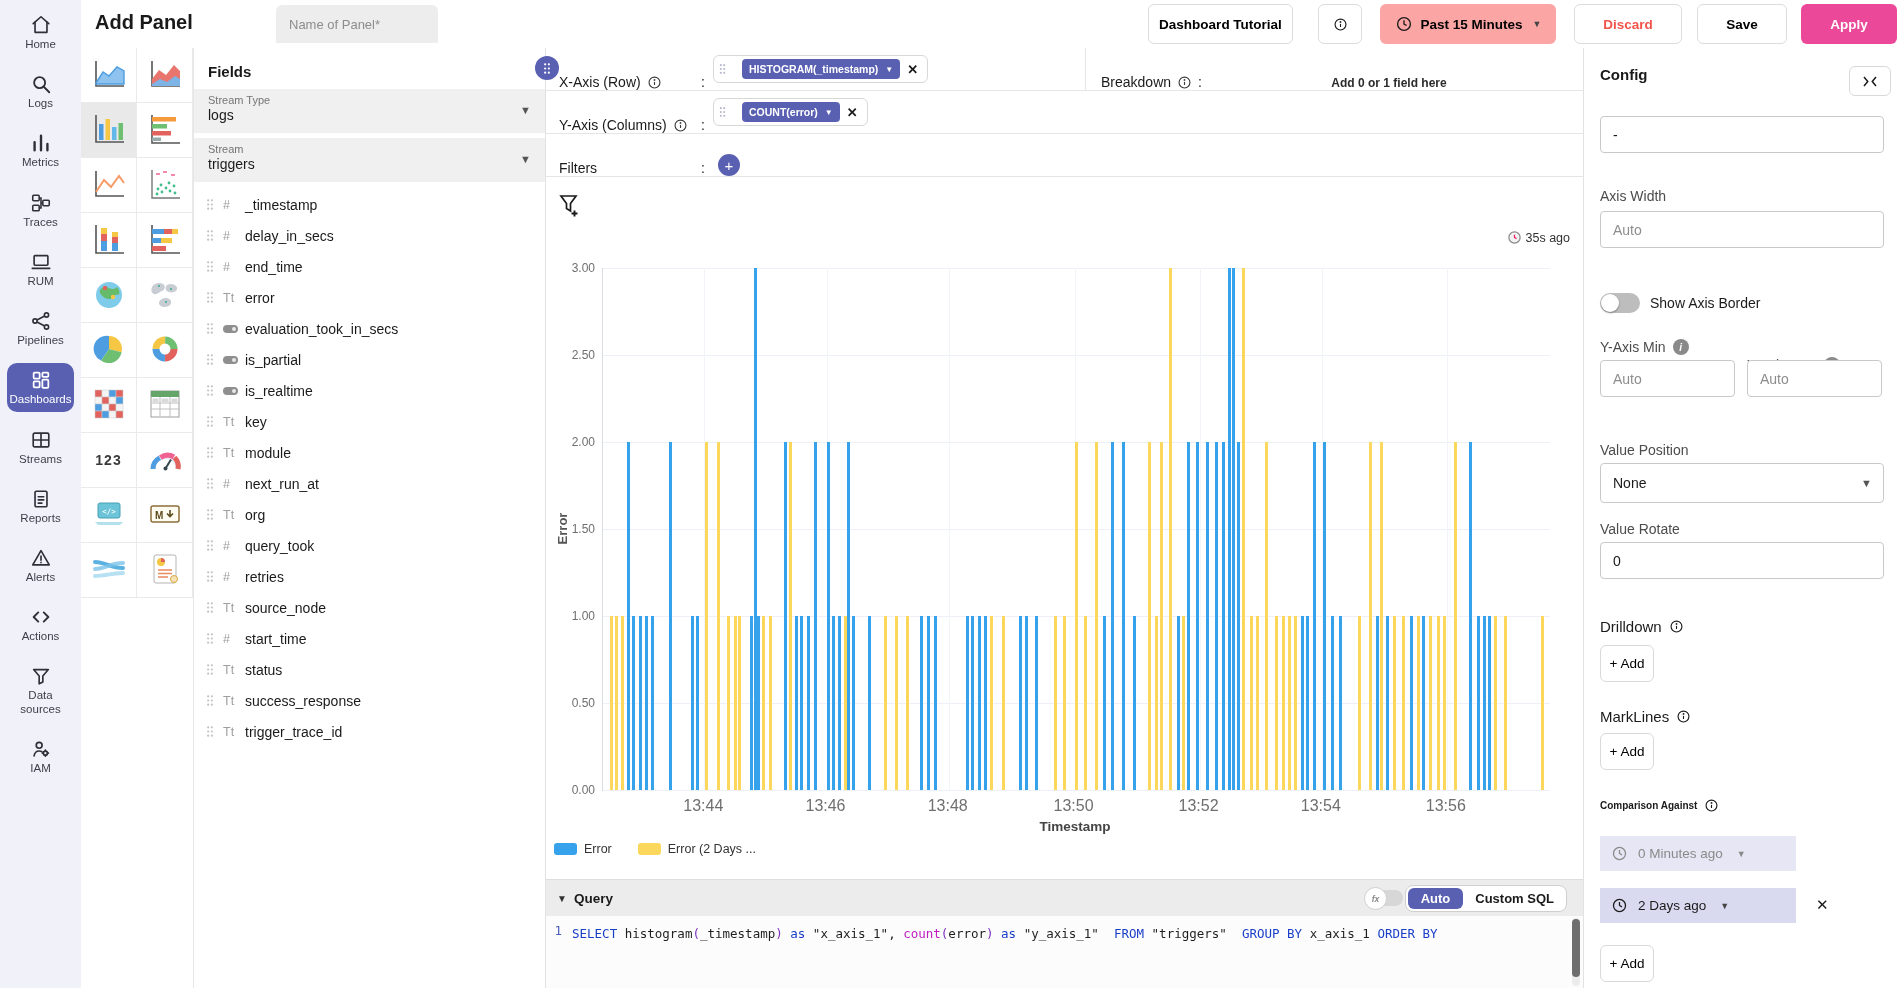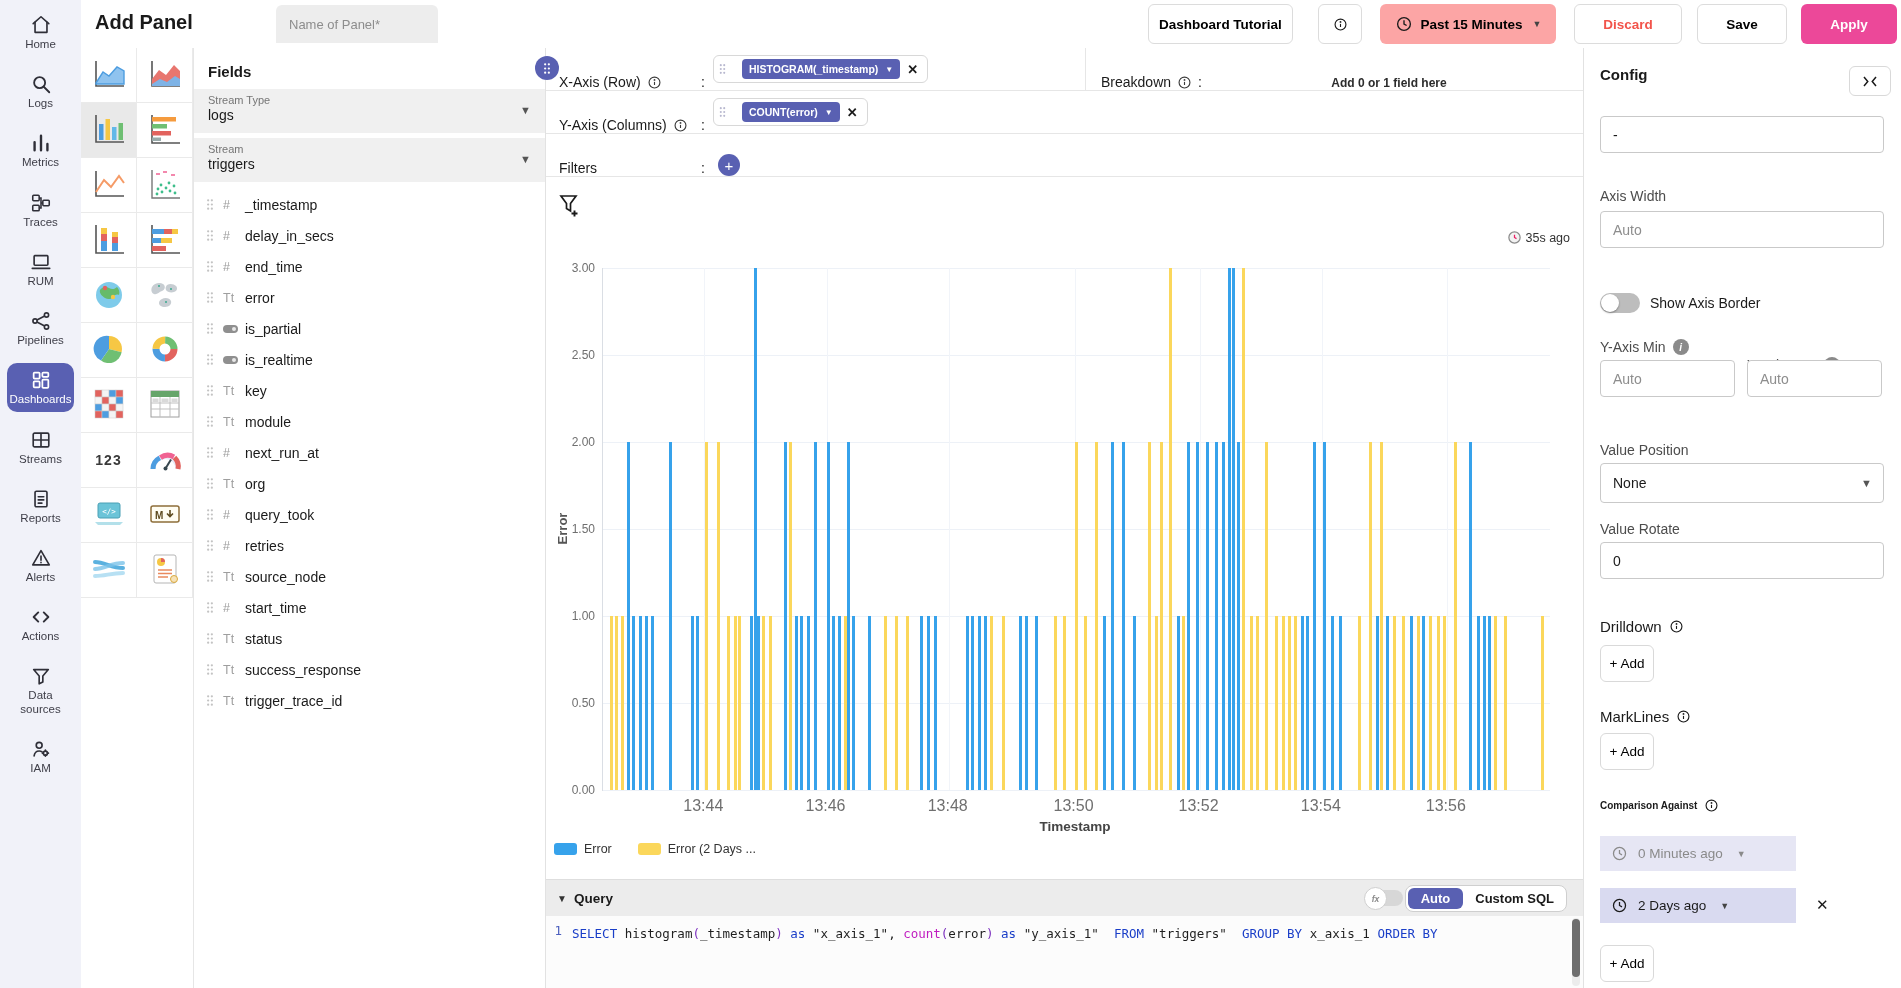--- a/index.html
+++ b/index.html
@@ -557,20 +557,36 @@
                 <circle cx="6" cy="2.5" r="1.2"></circle>
                 <circle cx="2" cy="7" r="1.2"></circle>
                 <circle cx="6" cy="7" r="1.2"></circle>
                 <circle cx="2" cy="11.5" r="1.2"></circle>
                 <circle cx="6" cy="11.5" r="1.2"></circle>
               </g>
             </svg>
           </span>
           <span class="ftype">Tt</span>
           <span>error</span>
+        </div>
+        <div class="field-row">
+          <span class="fdrag">
+            <svg viewBox="0 0 8 14" width="8" height="13">
+              <g fill="#c3c3c3">
+                <circle cx="2" cy="2.5" r="1.2"></circle>
+                <circle cx="6" cy="2.5" r="1.2"></circle>
+                <circle cx="2" cy="7" r="1.2"></circle>
+                <circle cx="6" cy="7" r="1.2"></circle>
+                <circle cx="2" cy="11.5" r="1.2"></circle>
+                <circle cx="6" cy="11.5" r="1.2"></circle>
+              </g>
+            </svg>
+          </span>
+          <span class="ftype"><span class="bool-pill"></span></span>
+          <span>evaluation_took_in_secs</span>
         </div>
         <div class="field-row">
           <span class="fdrag">
             <svg viewBox="0 0 8 14" width="8" height="13">
               <g fill="#c3c3c3">
                 <circle cx="2" cy="2.5" r="1.2"></circle>
                 <circle cx="6" cy="2.5" r="1.2"></circle>
                 <circle cx="2" cy="7" r="1.2"></circle>
                 <circle cx="6" cy="7" r="1.2"></circle>
                 <circle cx="2" cy="11.5" r="1.2"></circle>

